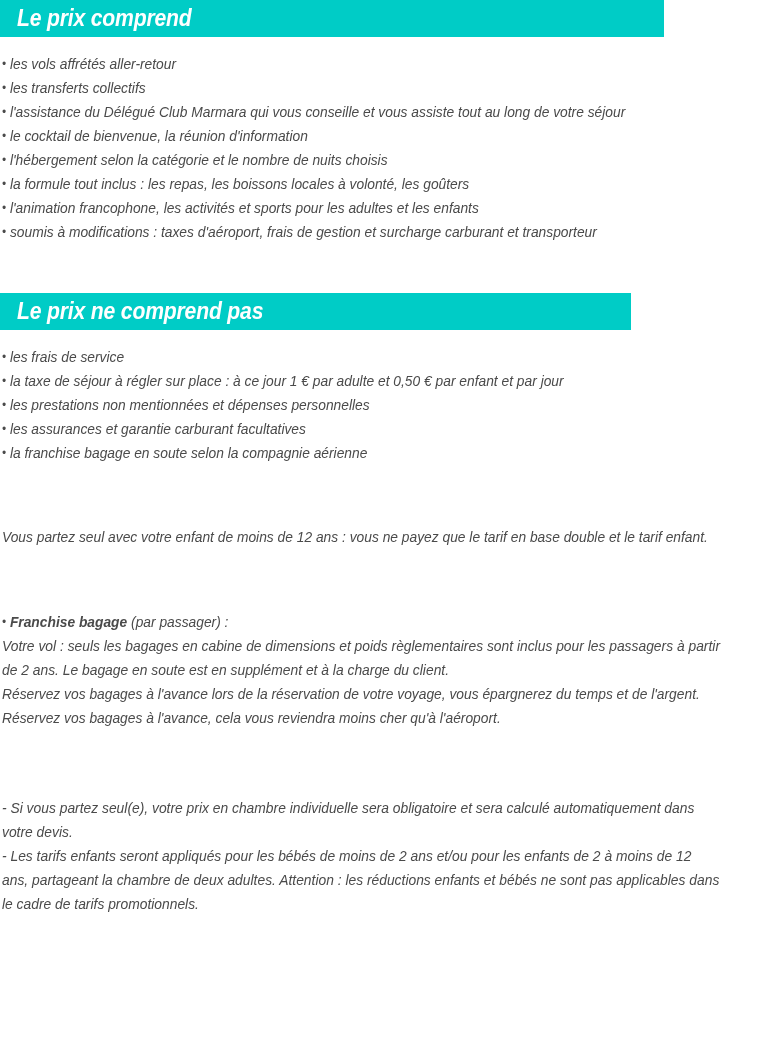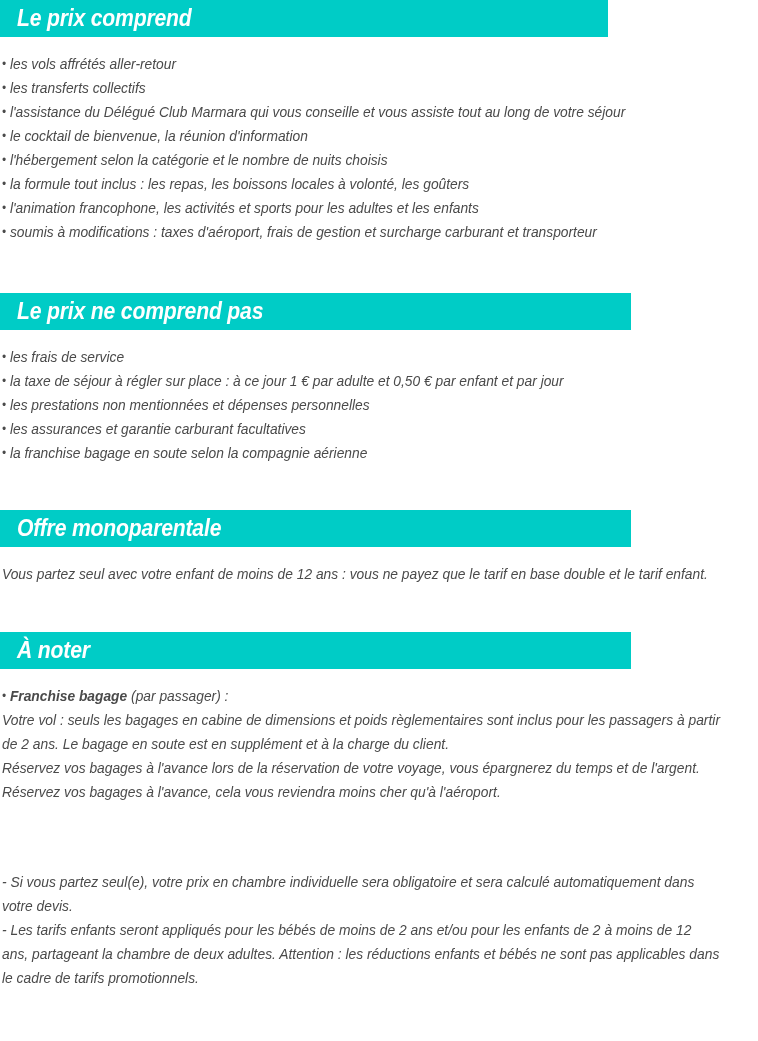--- a/index.html
+++ b/index.html
@@ -26,21 +26,21 @@
   .bar {
     background: #00ccc6;
     height: 37px;
     display: flex;
     align-items: center;
     box-sizing: border-box;
     padding-left: 17px;
     width: 631px;
   }
   .bar.full {
-    width: 608px;
+    width: 664px;
   }
   .bar-title {
     color: #ffffff;
     font-size: 23px;
     font-style: italic;
     font-weight: 700;
     letter-spacing: -0.2px;
     line-height: 1;
     white-space: nowrap;
     transform: scaleX(0.92);
@@ -115,33 +115,27 @@
   <div class="block">
     <div class="line"><span class="bullet-dot">•</span> <span>les frais de service</span></div>
     <div class="line"><span class="bullet-dot">•</span> <span>la taxe de séjour à régler sur place : à ce jour 1 € par adulte et 0,50 € par enfant et par jour</span></div>
     <div class="line"><span class="bullet-dot">•</span> <span>les prestations non mentionnées et dépenses personnelles</span></div>
     <div class="line"><span class="bullet-dot">•</span> <span>les assurances et garantie carburant facultatives</span></div>
     <div class="line"><span class="bullet-dot">•</span> <span>la franchise bagage en soute selon la compagnie aérienne</span></div>
   </div>
 
   <div class="gap-2"></div>
 
-  <div class="bar">
-    <span class="bar-title">Offre monoparentale</span>
-  </div>
   <div class="sp-after-bar"></div>
   <div class="block">
     <div class="line">Vous partez seul avec votre enfant de moins de 12 ans : vous ne payez que le tarif en base double et le tarif enfant.</div>
   </div>
 
   <div class="gap-3"></div>
 
-  <div class="bar">
-    <span class="bar-title">À noter</span>
-  </div>
   <div class="sp-after-bar"></div>
   <div class="block">
     <div class="line"><span class="bullet-dot">•</span> <b>Franchise bagage</b><span> (par passager) :</span></div>
     <div class="para">Votre vol : seuls les bagages en cabine de dimensions et poids règlementaires sont inclus pour les passagers à partir de 2 ans. Le bagage en soute est en supplément et à la charge du client.</div>
     <div class="line">Réservez vos bagages à l'avance lors de la réservation de votre voyage, vous épargnerez du temps et de l'argent.</div>
     <div class="line">Réservez vos bagages à l'avance, cela vous reviendra moins cher qu'à l'aéroport.</div>
   </div>
 
   <div class="gap-4"></div>
 

